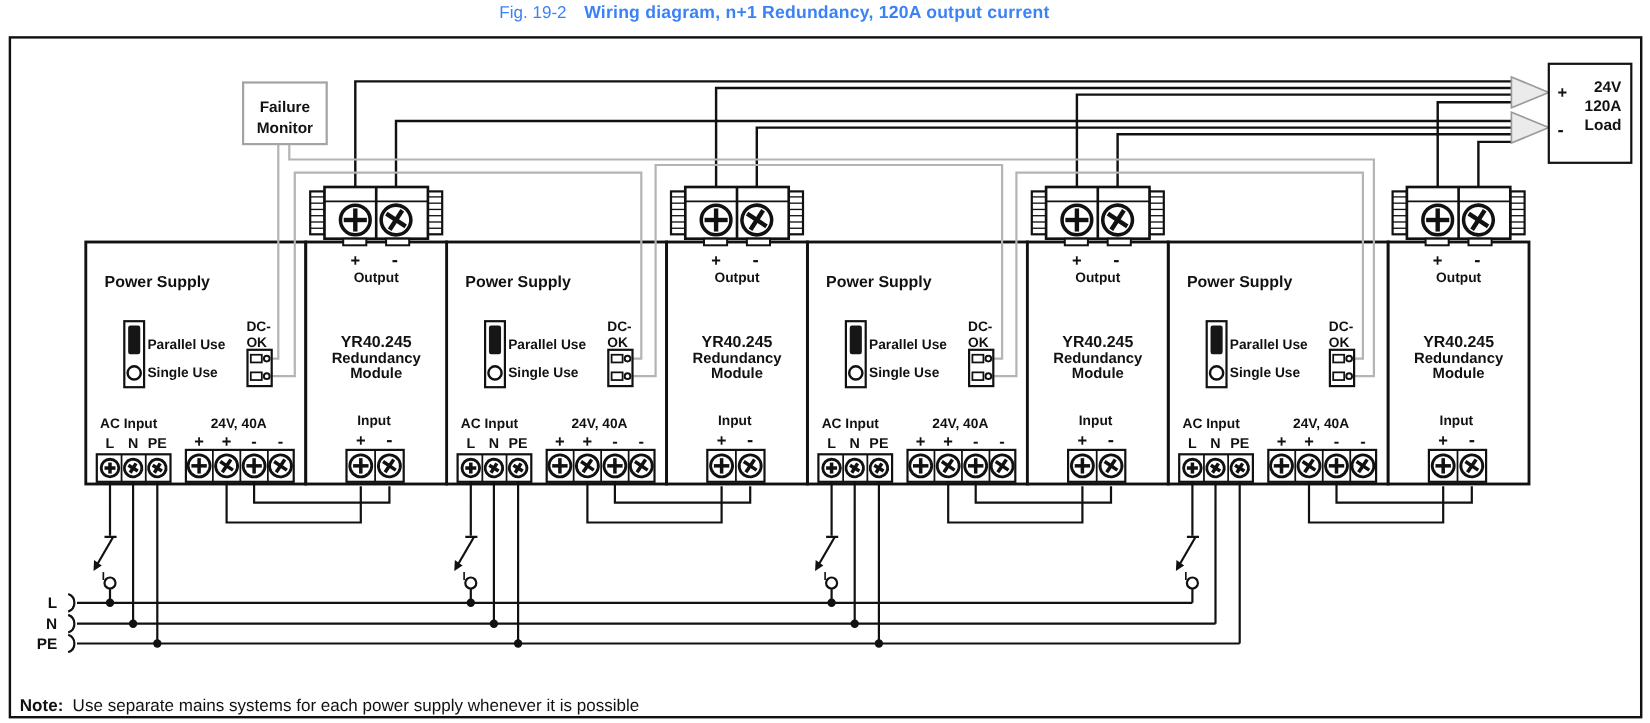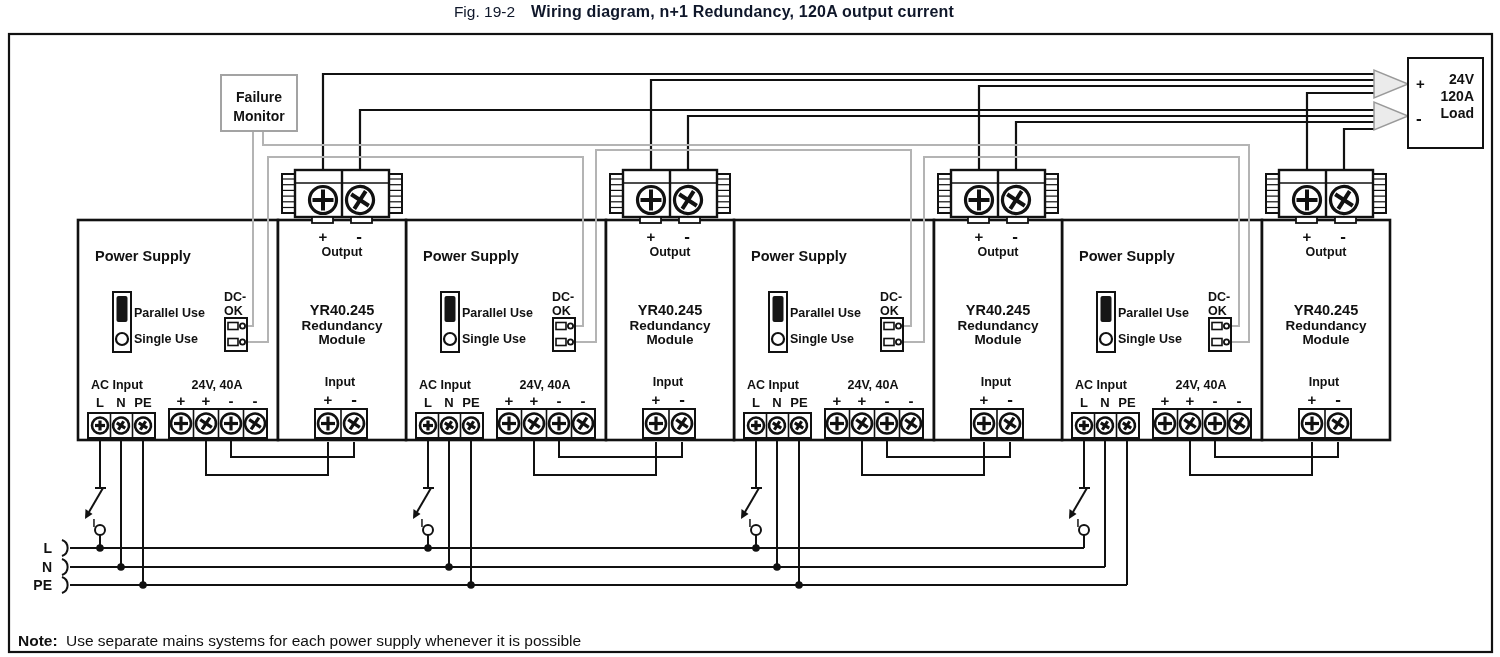--- a/index.html
+++ b/index.html
@@ -1,19 +1,19 @@
 <!DOCTYPE html>
 <html><head>
 <meta charset="utf-8">
 <style>
   html,body{margin:0;padding:0;background:#fff;}
   .stage{position:relative;width:1500px;height:657px;background:#fff;
          font-family:"Liberation Sans",sans-serif;overflow:hidden;}
   .title-row{position:absolute;top:3px;left:0;width:1408px;text-align:center;
-             font-size:16px;color:#0f172a;white-space:nowrap;}
+             font-size:16px;color:#3b82f6;white-space:nowrap;}
   .title-row .fig{font-weight:400;margin-right:16px;font-size:15.5px;}
   .title-row .cap{font-weight:700;letter-spacing:0.2px;}
   svg text{font-family:"Liberation Sans",sans-serif;fill:#111;}
 </style>
 </head>
 <body>
 
 <div class="stage">
 
   <div class="title-row">

